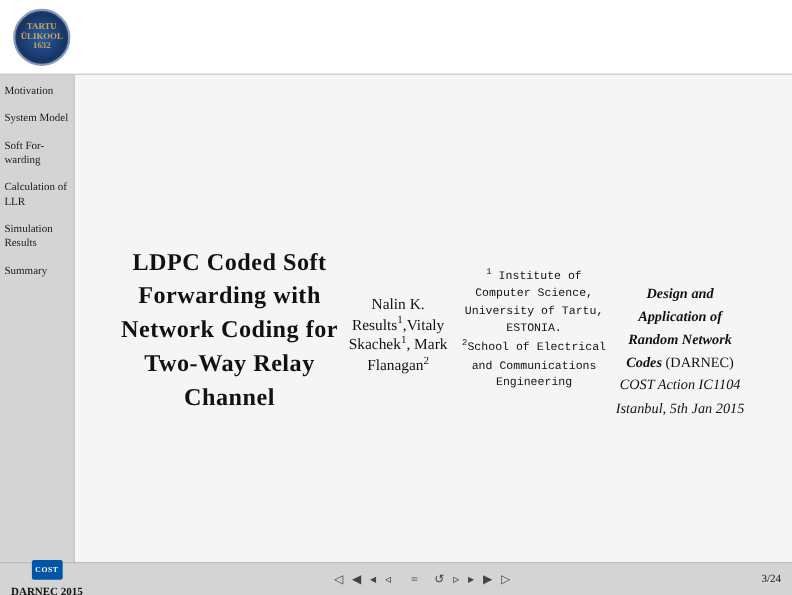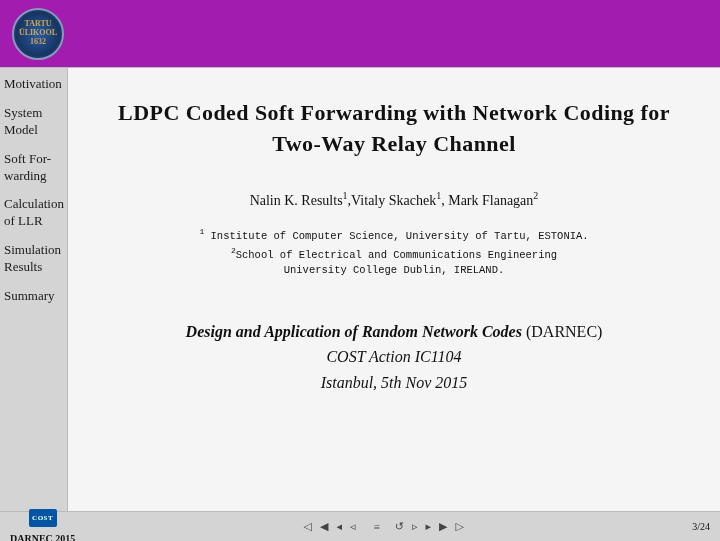--- a/index.html
+++ b/index.html
@@ -9,21 +9,21 @@
       background: #c8c8c8;
       font-family: 'Computer Modern', 'Latin Modern', Georgia, serif;
       overflow: hidden;
       position: relative;
     }
 
     
     .top-bar {
       width: 720px;
       height: 68px;
-      background: #a21caf;
+      background: #ffffff;
       border-bottom: 1px solid #bbb;
       display: flex;
       align-items: center;
       padding-left: 12px;
     }
 
     
     .logo-circle {
       width: 52px;
       height: 52px;
@@ -64,33 +64,32 @@
     .sidebar {
       width: 68px;
       background: #d4d4d4;
       padding: 8px 4px;
       display: flex;
       flex-direction: column;
       gap: 12px;
       border-right: 1px solid #bbb;
     }
     .sidebar-item {
-      font-size: 13px;
+      font-size: 10px;
       color: #1a1a1a;
       line-height: 1.3;
       cursor: pointer;
       font-family: 'Computer Modern', Georgia, serif;
     }
 
     
     .slide-content {
       flex: 1;
       background: #f5f5f5;
       display: flex;
-      flex-direction: column;
       align-items: center;
       justify-content: flex-start;
       padding: 30px 40px 10px 40px;
     }
 
     .slide-title {
       font-size: 22px;
       font-weight: bold;
       text-align: center;
       color: #111;
@@ -117,21 +116,21 @@
       text-align: center;
       line-height: 1.5;
       margin-bottom: 30px;
       font-family: Liberation Mono, monospace;
     }
     .affiliations sup {
       font-size: 8px;
     }
 
     .conference-info {
-      font-size: 16px;
+      font-size: 13px;
       color: #111;
       text-align: center;
       line-height: 1.6;
       font-style: italic;
       font-family: Georgia, serif;
       margin-top: 10px;
     }
     .conference-info .darnec {
       font-style: normal;
     }
@@ -250,27 +249,26 @@
       <span>Two-Way Relay Channel</span>
     </div>
 
     <div class="authors">
       <span>Nalin K. Results</span><sup>1</sup><span>,Vitaly Skachek</span><sup>1</sup><span>, Mark Flanagan</span><sup>2</sup>
     </div>
 
     <div class="affiliations">
       <sup>1</sup>&nbsp;<span>Institute of Computer Science, University of Tartu, ESTONIA.</span><br>
       <sup>2</sup><span>School of Electrical and Communications Engineering</span><br>
-      <span>University College Dublin, IRELAND.</span>
     </div>
 
     <div class="conference-info">
       <span class="bold-keywords">Design and Application of Random Network Codes</span><span class="darnec"> (DARNEC)</span><br>
       <span class="normal-text">COST Action IC1104</span><br>
-      <span class="normal-text">Istanbul, 5th Nov 2015</span>
+      <span class="normal-text">Istanbul, 5th Jan 2015</span>
     </div>
 
   </div>
 </div>
 
 <div class="bottom-bar">
   <div class="bottom-left">
     <div class="cost-logo">
       <span class="cost-logo-text">COST</span>
     </div>

